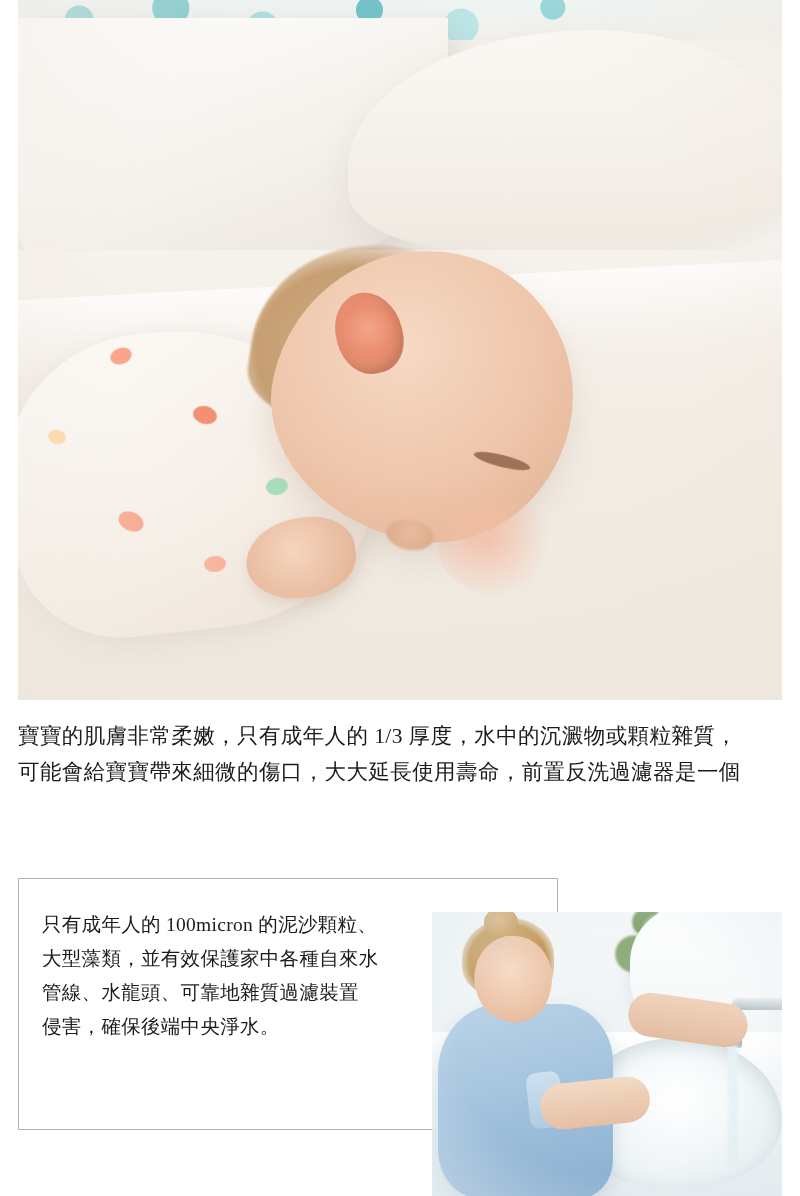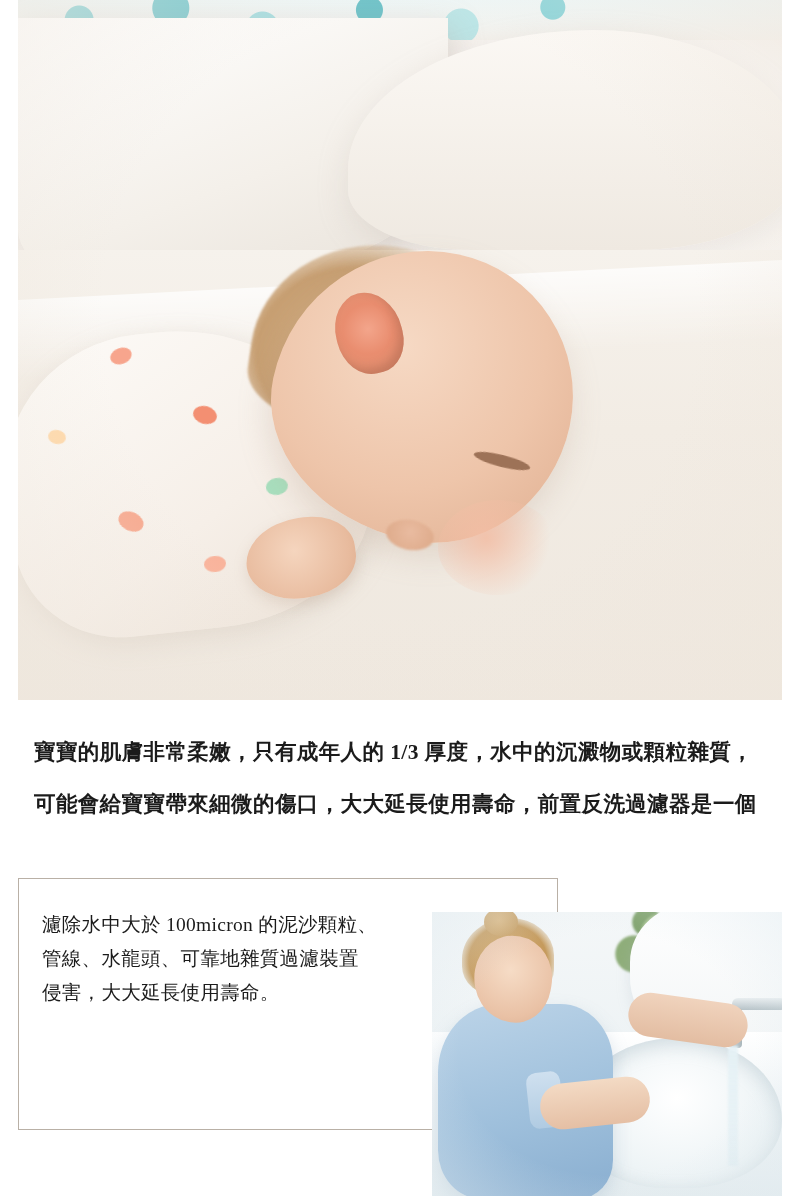--- a/index.html
+++ b/index.html
@@ -172,21 +172,21 @@
   .para {
     position: absolute;
     left: 18px;
     top: 718px;
     width: 764px;
     font-size: 21.5px;
     line-height: 36px;
     letter-spacing: 0.4px;
     color: #1b1b1b;
   }
-  .para p { margin: 16px; font-weight: bold; }
+  .para p { margin: 0; }
 
   
   .bottom {
     position: absolute;
     left: 18px;
     top: 878px;
     width: 764px;
     height: 318px;
   }
   .note-box {
@@ -368,23 +368,24 @@
   <div class="para">
     <p>寶寶的肌膚非常柔嫩，只有成年人的 1/3 厚度，水中的沉澱物或顆粒雜質，</p>
     <p>可能會給寶寶帶來細微的傷口，大大延長使用壽命，前置反洗過濾器是一個</p>
   </div>
 
   <div class="bottom">
 
     <div class="note-box"></div>
 
     <div class="note-text">
-      <p>濾除水中大於 100micron 的泥沙顆粒、</p>
+      <p>只有成年人的 100micron 的泥沙顆粒、</p>
+      <p>大型藻類，並有效保護家中各種自來水</p>
       <p>管線、水龍頭、可靠地雜質過濾裝置</p>
-      <p>侵害，大大延長使用壽命。</p>
+      <p>侵害，確保後端中央淨水。</p>
     </div>
 
     <div class="photo2">
       <div class="p2-bg"></div>
       <div class="p2-plant"></div>
       <div class="p2-cup"></div>
       <div class="p2-board"></div>
       <div class="p2-adult"></div>
       <div class="p2-counter"></div>
       <div class="p2-faucet"></div>

